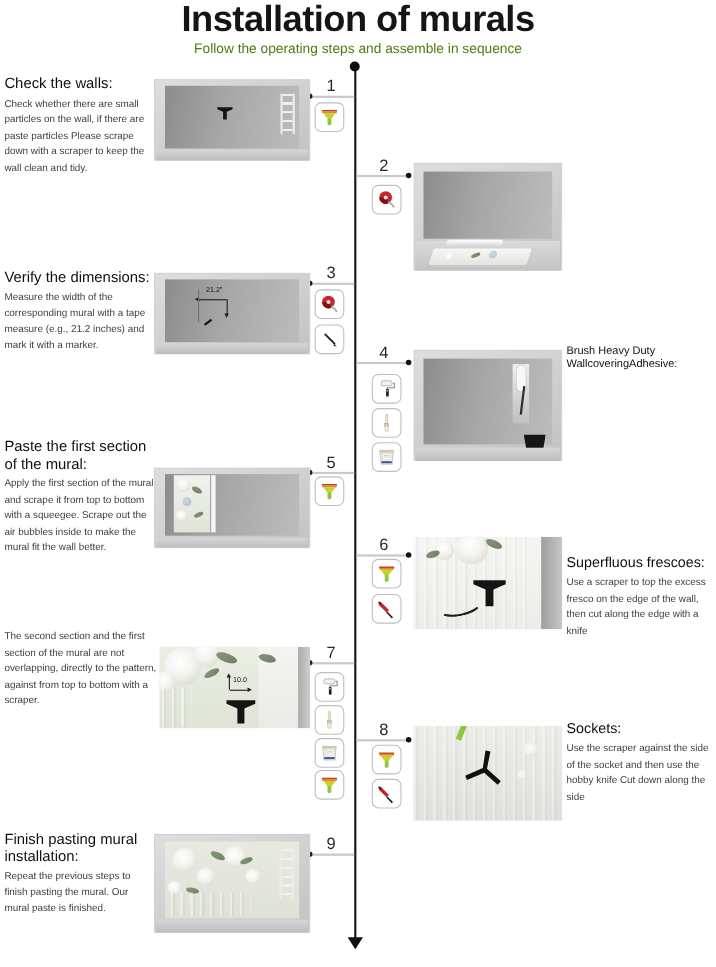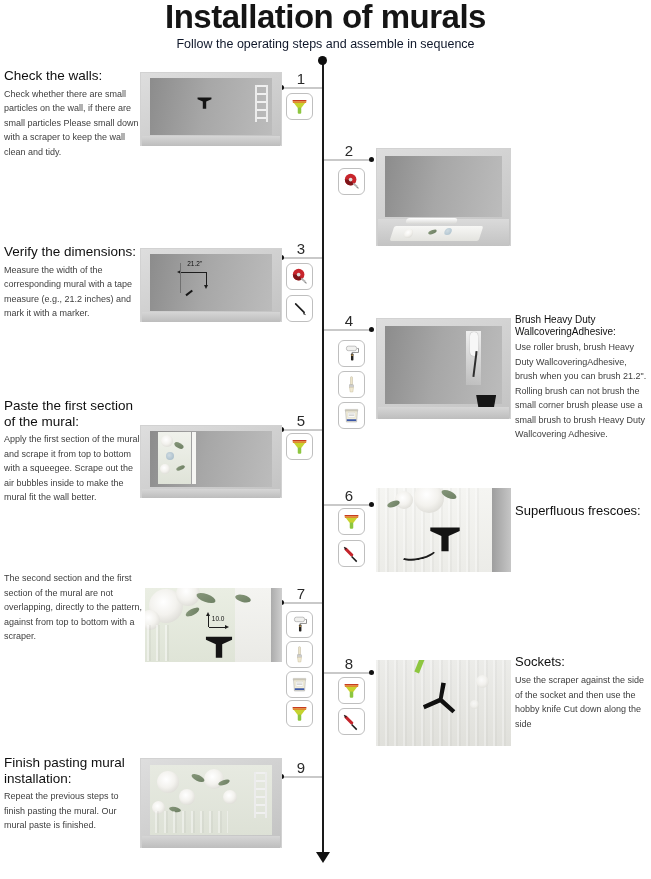--- a/index.html
+++ b/index.html
@@ -2,21 +2,21 @@
 <html><head>
 <meta charset="utf-8">
 <style>
   html,body{margin:0;padding:0;background:#fff}
   .canvas{position:relative;width:651px;height:879px;background:#fff;overflow:hidden;
           font-family:"Liberation Sans",sans-serif}
   .abs{position:absolute}
 
   .title{position:absolute;top:-2px;left:0;right:0;text-align:center;
          font-size:33px;font-weight:bold;color:#151515;letter-spacing:-0.5px}
-  .subtitle{position:absolute;top:37px;left:0;right:0;text-align:center;font-size:12.5px;color:#0f172a}
+  .subtitle{position:absolute;top:37px;left:0;right:0;text-align:center;font-size:12.5px;color:#4d7c0f}
 
   .timeline{position:absolute;left:322px;top:61px;width:2px;height:794px;background:#1a1a1a}
   .tl-dot{position:absolute;left:318px;top:56px;width:9px;height:9px;border-radius:50%;background:#0e0e0e}
   .tl-arrow{position:absolute;left:316px;top:852px;width:0;height:0;
             border-left:7px solid transparent;border-right:7px solid transparent;border-top:11px solid #111}
 
   .conn{position:absolute;height:2px;background:#c9c9c9}
   .cdot{position:absolute;width:5px;height:5px;border-radius:50%;background:#111}
   .num{position:absolute;width:26px;text-align:center;font-size:15px;color:#2a2a2a}
 
@@ -113,21 +113,21 @@
 
   <div class="title">Installation of murals</div>
   <div class="subtitle">Follow the operating steps and assemble in sequence</div>
 
   <div class="timeline"></div>
   <div class="tl-dot"></div>
   <div class="tl-arrow"></div>
 
   <div class="txt" style="left:4px;top:68px;width:136px">
     <h3>Check the walls:</h3>
-    <p>Check whether there are small particles on the wall, if there are small particles Please small down with a scraper to keep the wall clean and tidy.</p>
+    <p>Check whether there are small particles on the wall, if there are paste particles Please scrape down with a scraper to keep the wall clean and tidy.</p>
   </div>
   <div class="conn" style="left:281px;top:87px;width:41px"></div>
   <div class="cdot" style="left:279px;top:85px"></div>
   <div class="num" style="left:288px;top:70px">1</div>
   <div class="tile" style="left:286px;top:93px">
       <svg viewBox="0 0 24 24">
         <use href="#i-squeegee"></use>
       </svg>
     </div>
   <div class="room" style="left:140px;top:72px;width:142px;height:74px">
@@ -213,21 +213,20 @@
     <div class="wall">
       <div class="abs" style="right:18%;top:6%;width:13%;height:70%;background:linear-gradient(180deg,rgba(246,246,246,.9),rgba(230,230,230,.25))"></div>
       <div class="abs" style="right:20%;top:8%;width:8px;height:24px;background:#f7f7f7;border-radius:4px;box-shadow:0 0 1px #8e8e8e"></div>
       <div class="abs" style="right:22%;top:32%;width:2px;height:26px;background:#2e2e2e;transform:rotate(7deg)"></div>
     </div>
     <div class="abs" style="right:11%;bottom:7%;width:20px;height:17px;background:#161616;clip-path:polygon(0 0,100% 0,85% 100%,15% 100%)"></div>
     <div class="floorstrip" style="height:12%"></div>
   </div>
   <div class="txt" style="left:515px;top:314px;width:132px">
     <h3 style="font-size:10px">Brush Heavy Duty WallcoveringAdhesive:</h3>
-    <p>Use roller brush, brush Heavy Duty WallcoveringAdhesive, brush when you can brush 21.2". Rolling brush can not brush the small corner brush please use a small brush to brush Heavy Duty Wallcovering Adhesive.</p>
   </div>
 
   <div class="txt" style="left:4px;top:398px;width:136px">
     <h3>Paste the first section of the mural:</h3>
     <p>Apply the first section of the mural and scrape it from top to bottom with a squeegee. Scrape out the air bubbles inside to make the mural fit the wall better.</p>
   </div>
   <div class="conn" style="left:281px;top:429px;width:41px"></div>
   <div class="cdot" style="left:279px;top:427px"></div>
   <div class="num" style="left:288px;top:412px">5</div>
   <div class="tile" style="left:286px;top:433px">
@@ -269,20 +268,21 @@
     <span class="leaf" style="left:48%;top:4%;width:16px;height:7px;transform:rotate(24deg)"></span>
     <span class="leaf" style="left:8%;top:16%;width:13px;height:6px;transform:rotate(-18deg)"></span>
     <svg class="abs" style="left:38%;top:38%;width:36px;height:36px">
         <use href="#i-tsil"></use>
       </svg>
     <div class="abs" style="left:16%;top:64%;width:36px;height:14px;border:2px solid transparent;border-bottom-color:#1c1c1c;border-radius:50%;transform:rotate(-12deg)"></div>
     <div class="abs" style="right:0;top:0;width:14%;height:100%;background:linear-gradient(90deg,#9e9e9e,#c6c6c6)"></div>
   </div>
   <div class="txt" style="left:515px;top:504px;width:134px">
     <h3 style="font-size:13px">Superfluous frescoes:</h3>
+    <p>Use a scraper to top the excess fresco on the edge of the wall, then cut along the edge with a knife</p>
   </div>
 
   <div class="txt" style="left:4px;top:571px;width:140px">
     <p>The second section and the first section of the mural are not overlapping, directly to the pattern, against from top to bottom with a scraper.</p>
   </div>
   <div class="conn" style="left:281px;top:602px;width:41px"></div>
   <div class="cdot" style="left:279px;top:600px"></div>
   <div class="num" style="left:288px;top:585px">7</div>
   <div class="tile" style="left:286px;top:611px">
       <svg viewBox="0 0 24 24">

